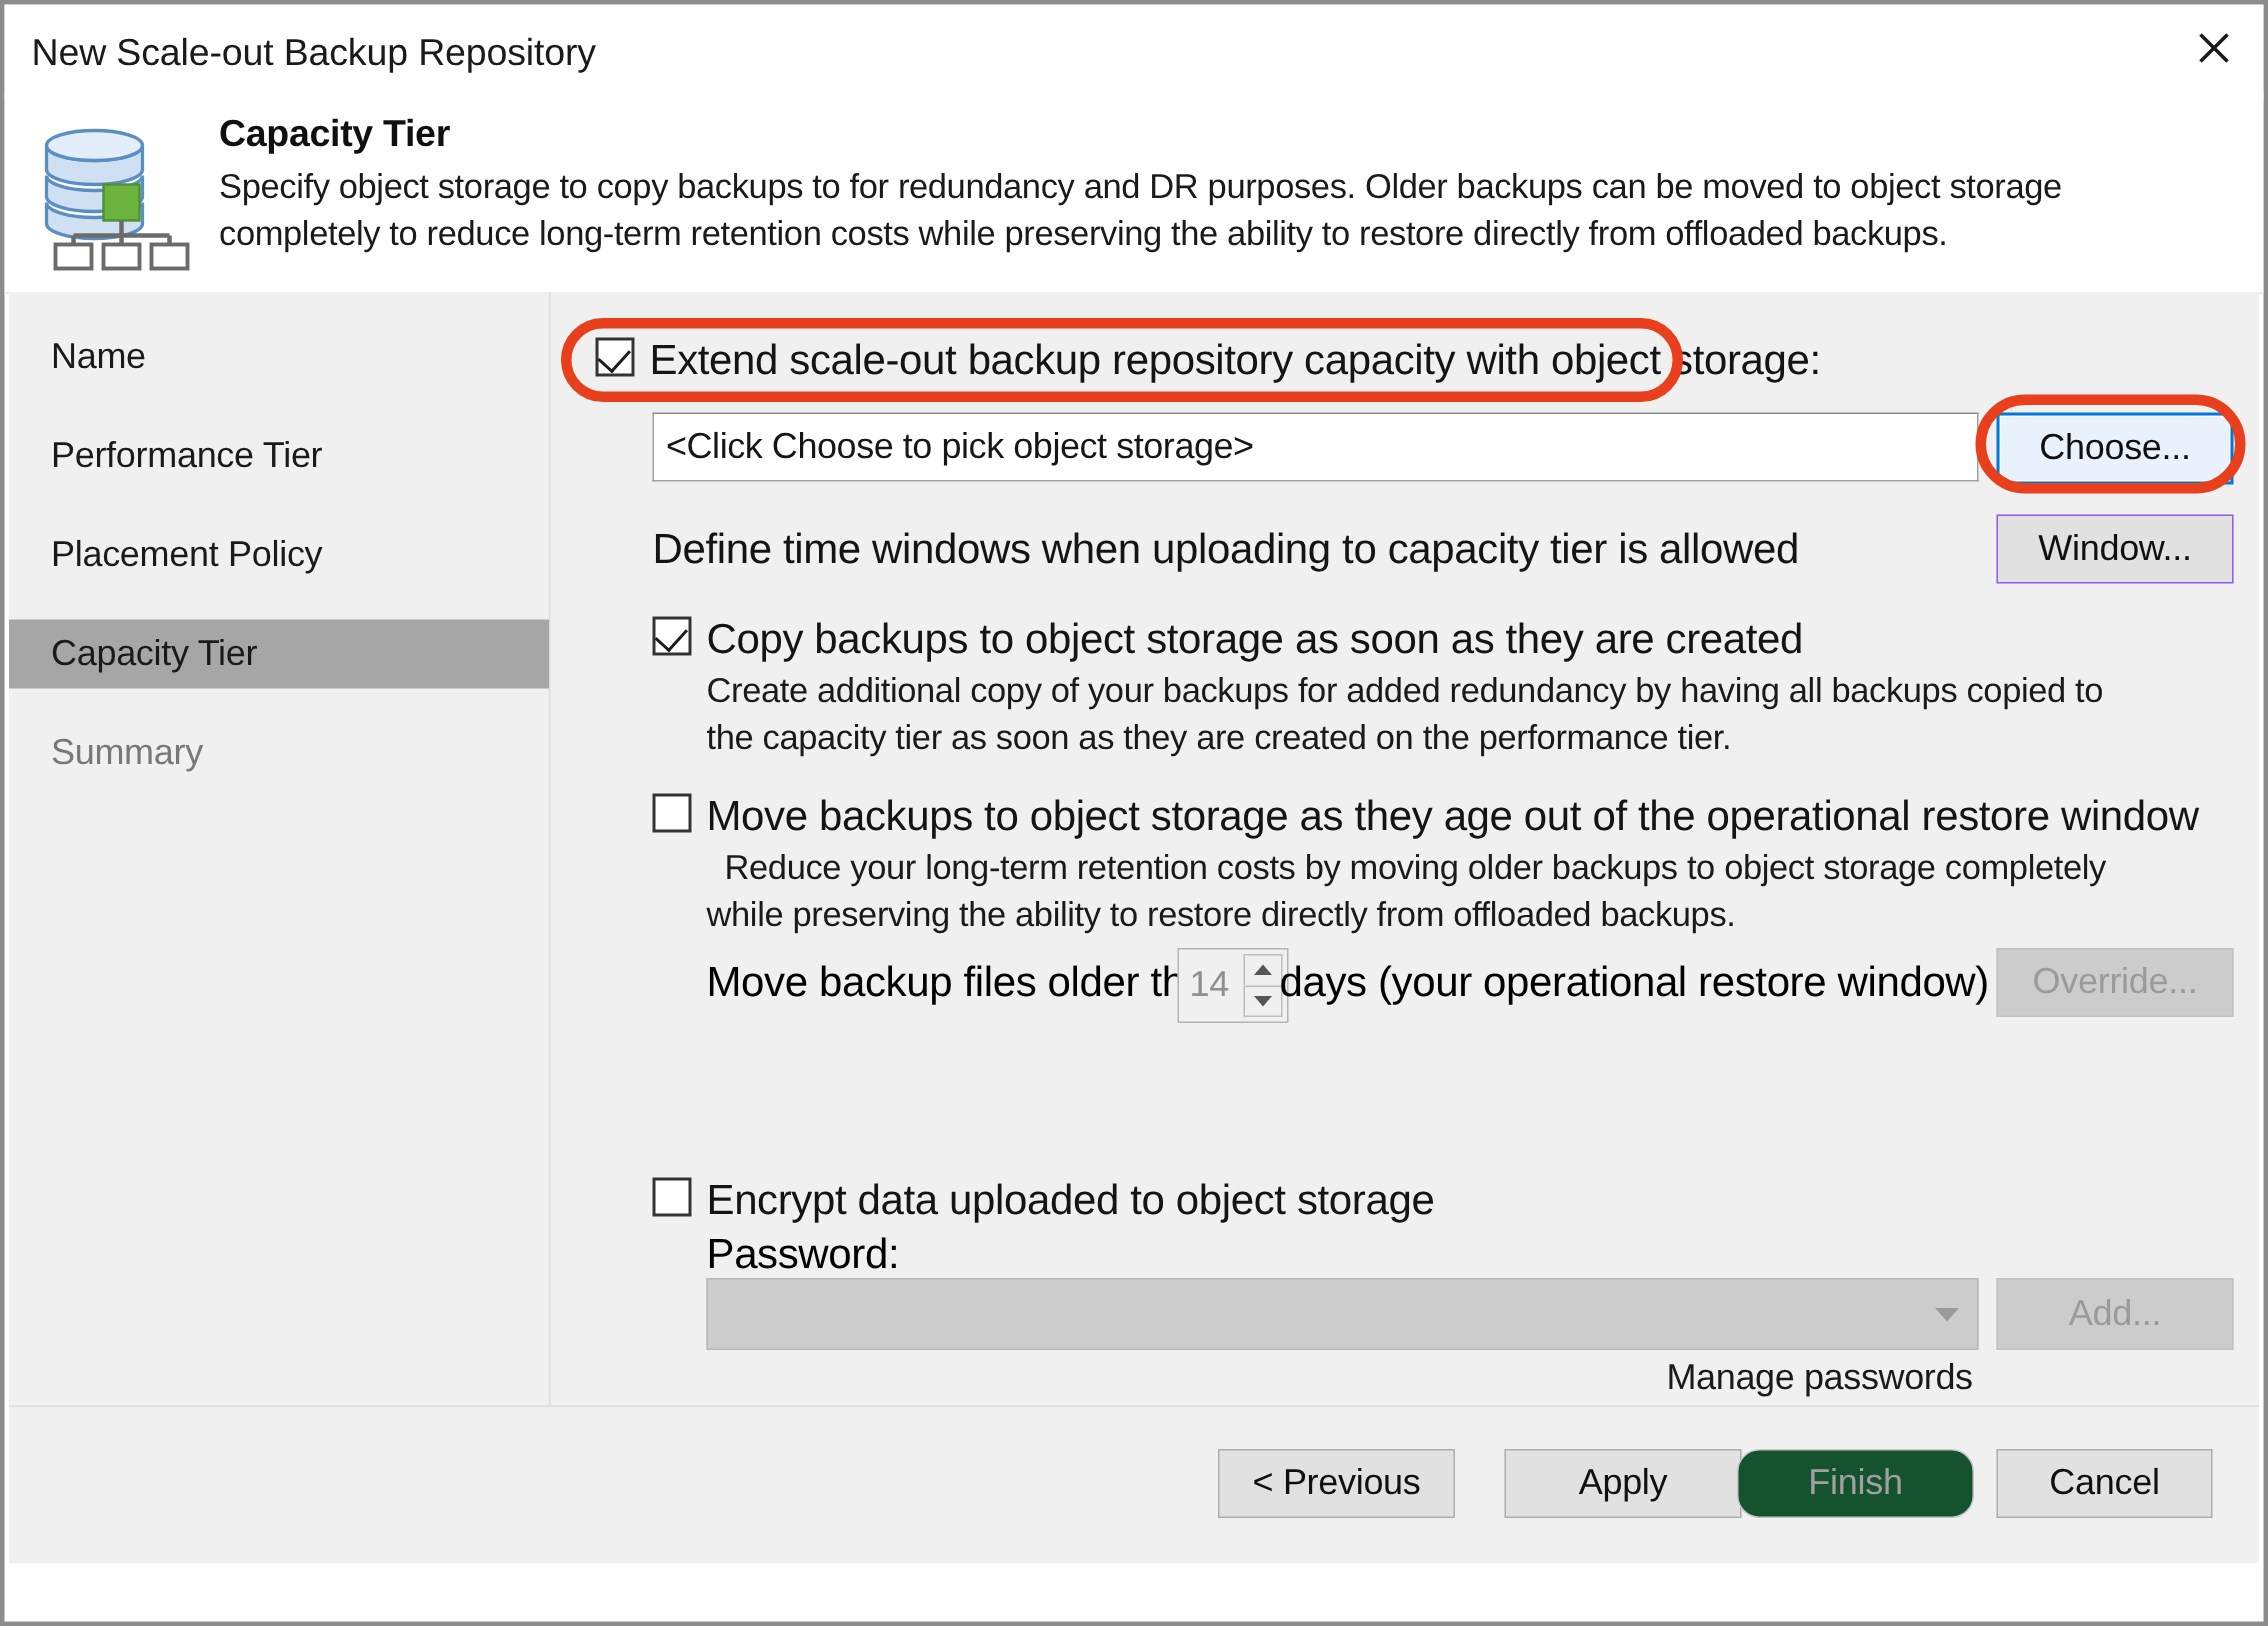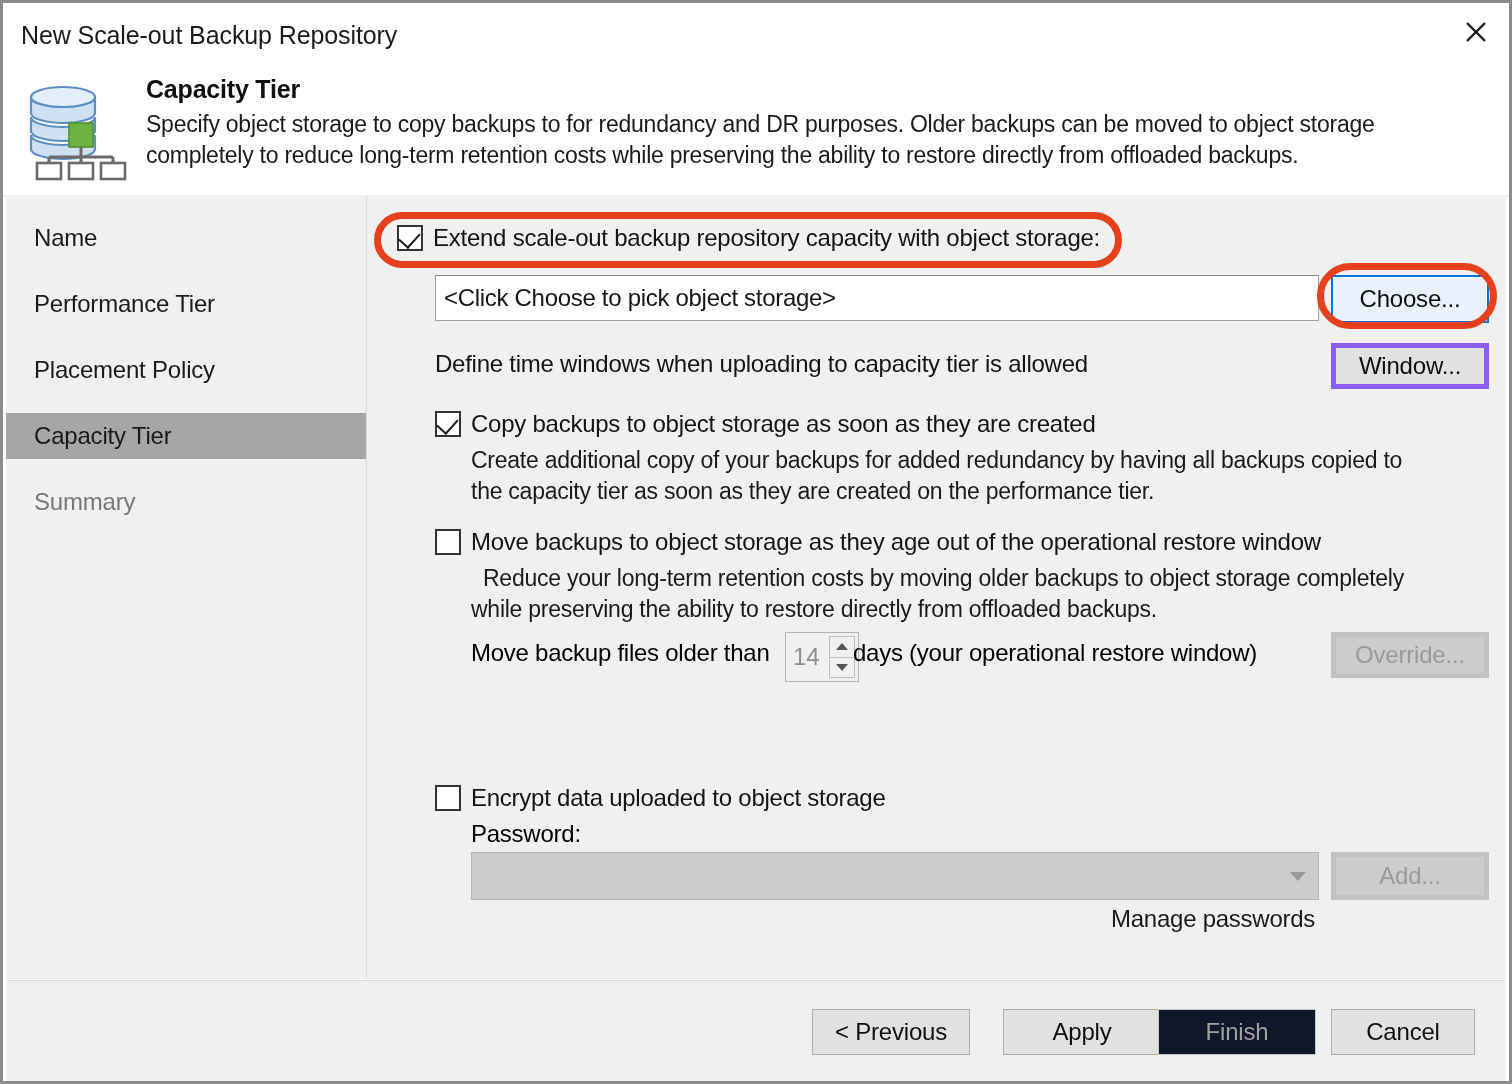--- a/index.html
+++ b/index.html
@@ -145,21 +145,21 @@
     position: absolute;
     left: 4px; top: 1px;
     width: 11px; height: 17px;
     border: solid #1c1c1c;
     border-width: 0 2.6px 2.6px 0;
     transform: rotate(42deg);
   }
 
   .lbl {
     position: absolute;
-    font-size: 24px;
+    font-size: 28px;
     color: #141414;
     letter-spacing: -0.25px;
     white-space: nowrap;
   }
   .sub {
     position: absolute;
     font-size: 23px;
     line-height: 31px;
     color: #1a1a1a;
     letter-spacing: -0.25px;
@@ -178,21 +178,21 @@
     align-items: center;
     padding-left: 8px;
     letter-spacing: -0.3px;
     cursor: text;
   }
 
   .btn {
     position: absolute;
     box-sizing: border-box;
     background: #e1e1e1;
-    border: 5px solid #8b5cf6;
+    border: 1px solid #8b5cf6;
     font-size: 24px;
     color: #101010;
     display: flex;
     align-items: center;
     justify-content: center;
     letter-spacing: -0.2px;
     cursor: pointer;
   }
   .btn.focus {
     background: #e9f2fc;
@@ -275,21 +275,21 @@
     color: #1a1a1a;
     letter-spacing: -0.25px;
     cursor: pointer;
     white-space: nowrap;
   }
 
   
   .footer {
     position: absolute;
     left: 3px; right: 3px;
-    top: 977px;
+    top: 934px;
     height: 104px;
     background: #f0f0f0;
     border-top: 1px solid #dcdcdc;
     padding-left: 40px;
   }
   .fbtn {
     position: absolute;
     top: 28px;
     height: 46px;
     box-sizing: border-box;
@@ -297,24 +297,25 @@
     border: 1px solid #adadad;
     font-size: 24px;
     color: #101010;
     display: flex;
     align-items: center;
     justify-content: center;
     letter-spacing: -0.2px;
     cursor: pointer;
   }
   .fbtn.disabled {
-    background: #0f172a;
+    background: #14532d;
     border-color: #c6c6c6;
     color: #a0a0a0;
     cursor: default;
+    border-radius: 15px;
   }
 
   
   .anno {
     position: absolute;
     box-sizing: border-box;
     border: 7px solid #e8401c;
     border-radius: 40px;
     pointer-events: none;
   }

